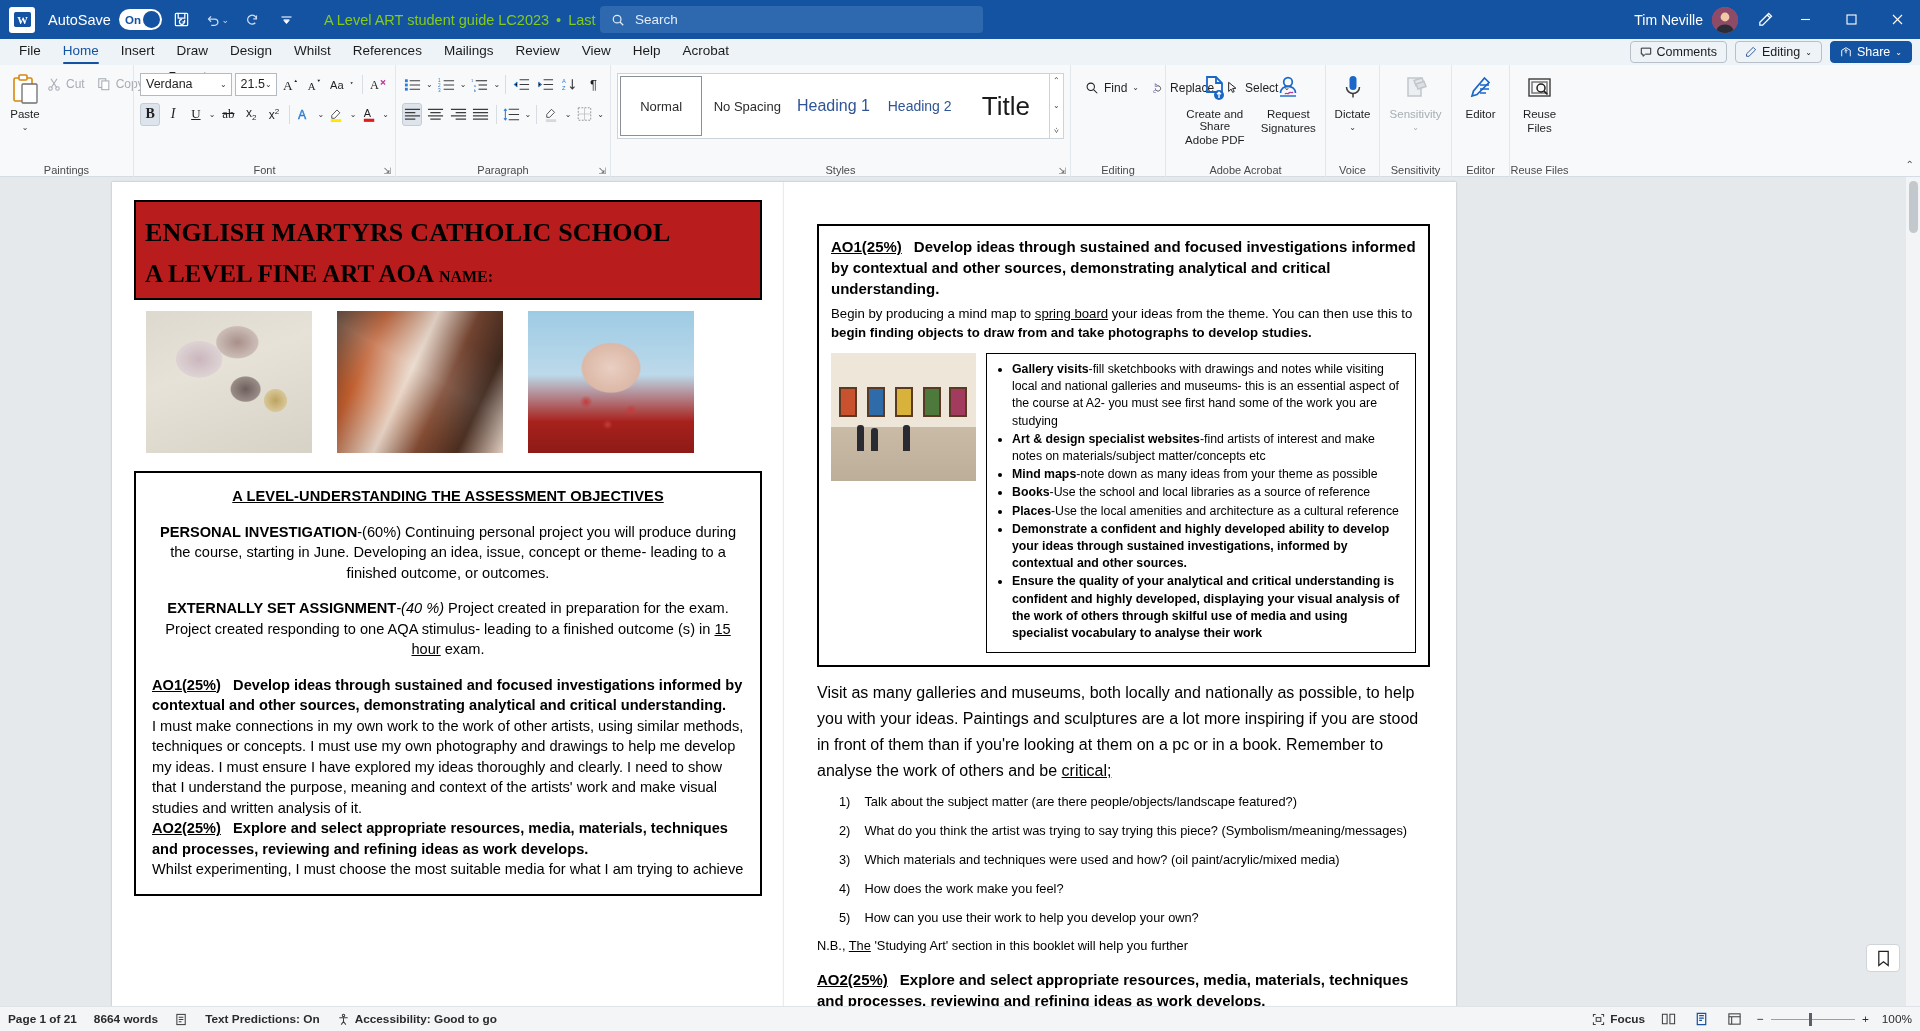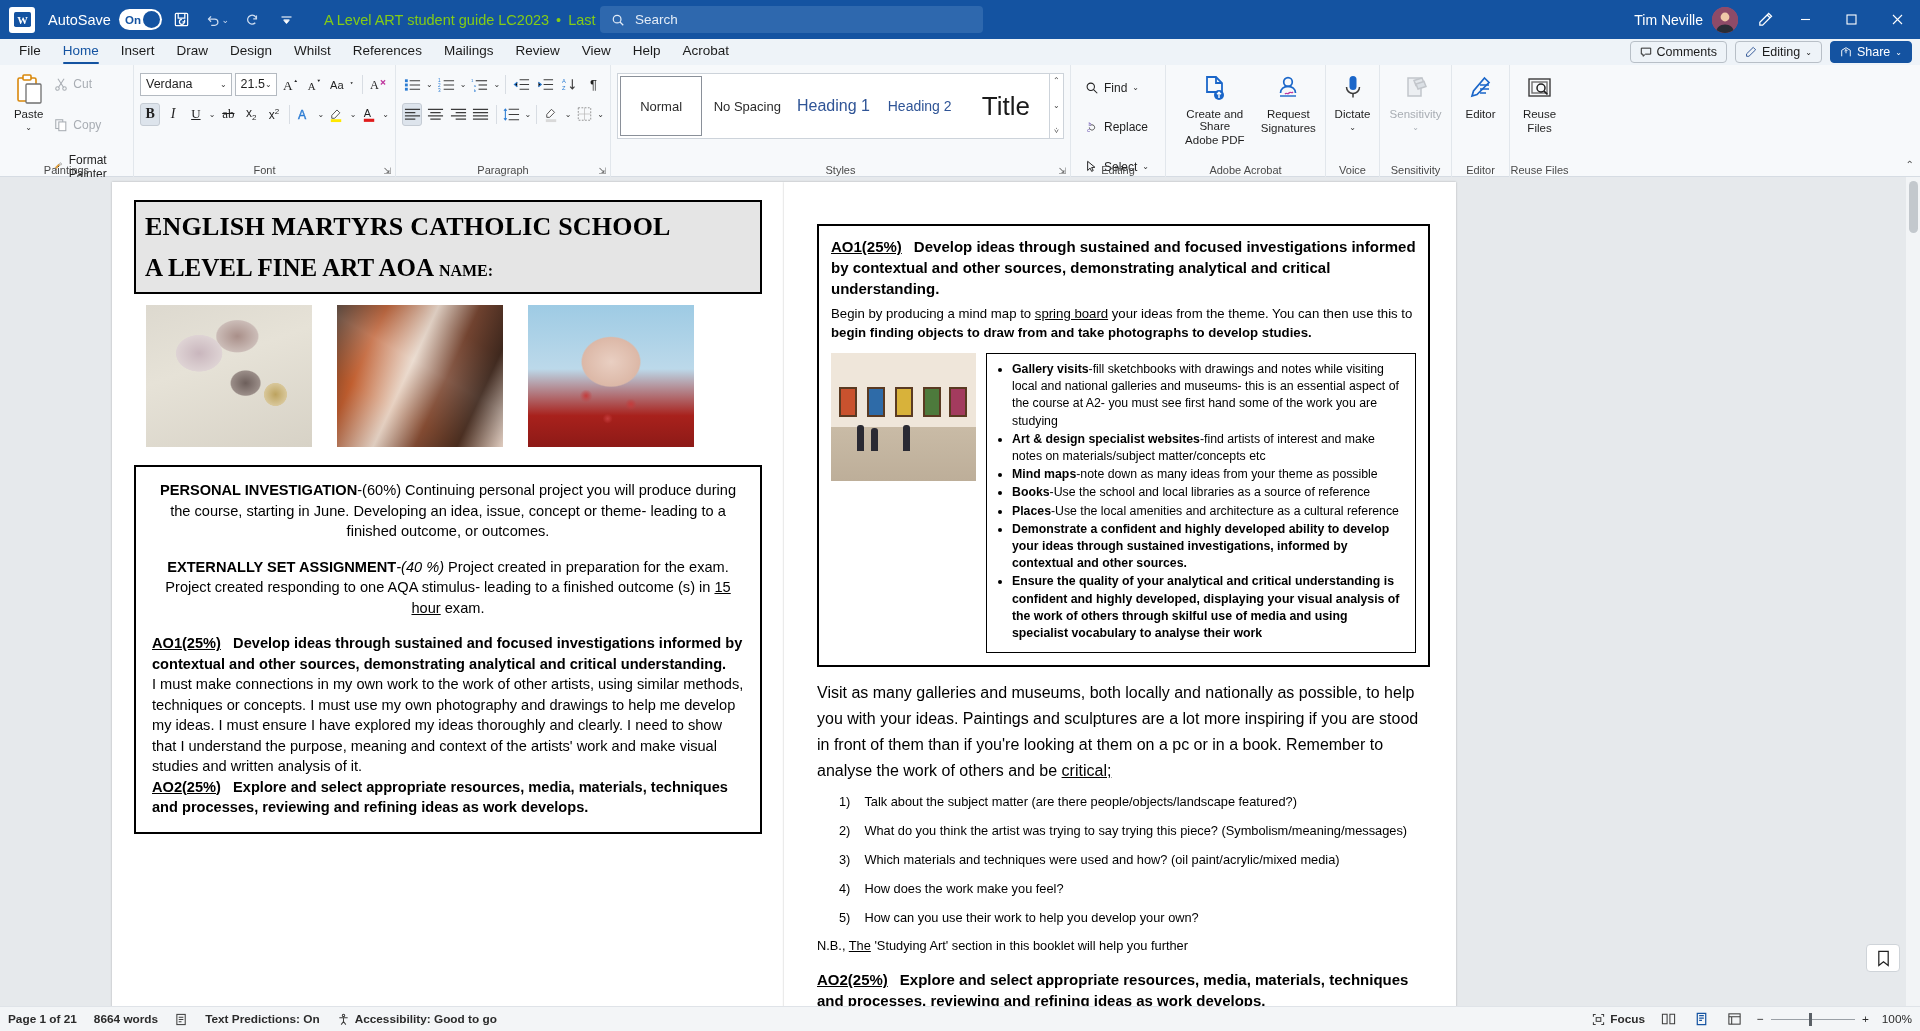--- a/index.html
+++ b/index.html
@@ -82,21 +82,21 @@
   .glabel {
     position: absolute; bottom: 1px; left:0; right:0; text-align:center;
     font-size: 11px; color: #4a4a4a;
   }
   .glaunch { position:absolute; bottom:1px; right:4px; font-size:9px; color:#5a5a5a;}
   .bigbtn {
     width: 52px; display:flex; flex-direction:column; align-items:center; gap:2px;
     padding-top: 3px; font-size: 11.5px; text-align:center; line-height:12px;
   }
   .bigbtn .glyph { height: 34px; display:flex;align-items:center;justify-content:center;}
-  .smallcol { display:flex; flex-direction:column; justify-content:space-between; gap:2px; padding-top:4px;}
+  .smallcol { display:flex; flex-direction:row; justify-content:flex-start; gap:2px; padding-top:4px;}
   .smallbtn {
     display:flex; align-items:center; gap:5px; height: 21px; padding: 0 5px; border-radius:3px;
     font-size: 12px; color:#1f1f1f;
   }
   .smallbtn.dim { color: #a8adb3; }
   .fontrow { display:flex; align-items:center; gap:3px; height: 26px; }
   .fontbox {
     border: 1px solid #b4bac1; background:#fff; height: 23px; display:flex; align-items:center;
     justify-content:space-between; padding: 0 4px 0 5px; font-size: 12.5px;
   }
@@ -133,22 +133,22 @@
   #pageLeft { left: 112px; top: 5px; width: 672px; height: 830px; }
   #pageRight { left: 784px; top: 5px; width: 672px; height: 830px; }
 
   .vscroll {
     position:absolute; right:0; top:0; bottom:0; width: 14px; background:#f2f4f6;
   }
   .vthumb { position:absolute; right:2px; top: 4px; width:9px; height: 52px; background:#c3c8cd; border-radius:5px;}
 
   
   .titlebox {
-    border: 2.5px solid #000; background:#e5e5e5; margin: 18px 22px 0 22px;
-    padding: 10px 10px 10px 9px;
+    border: 2.5px solid #000; background:#b91c1c; margin: 18px 22px 0 22px;
+    padding: 16px 10px 10px 9px;
   }
   .t1 { font-family:"Liberation Serif", serif; font-size: 26px; font-weight:700; letter-spacing:.2px; color:#000; }
   .t2 { font-family:"Liberation Serif", serif; font-size: 25px; font-weight:700; margin-top: 12px; color:#000;}
   .t2 .small { font-size: 16px; font-weight:700; }
 
   .imgrow { display:flex; gap: 25px; margin: 11px 22px 0 34px; }
   .artimg { width: 166px; height: 142px; border: 0; }
   .art1 { background:
       radial-gradient(ellipse 38px 30px at 32% 34%, #c9b6bd 0%, #ded3d4 60%, transparent 62%),
       radial-gradient(ellipse 26px 22px at 60% 55%, #6d5f5b 0%, #9a8d88 55%, transparent 60%),
@@ -739,33 +739,35 @@
       </div>
     </div>
 
     <div class="imgrow">
       <div class="artimg art1"></div>
       <div class="artimg art2"></div>
       <div class="artimg art3"></div>
     </div>
 
     <div class="objbox">
+      <h4>A LEVEL-UNDERSTANDING THE ASSESSMENT OBJECTIVES</h4>
       <div class="ctr">
         <span class="b">PERSONAL INVESTIGATION</span><span>-(60%) Continuing personal project you will produce during the course, starting in June. Developing an idea, issue, concept or theme- leading to a finished outcome, or outcomes.</span>
       </div>
       <div class="ctr sp">
         <span class="b">EXTERNALLY SET ASSIGNMENT</span><span class="i">-(40 %)</span><span> Project created in preparation for the exam. Project created responding to one AQA stimulus- leading to a finished outcome (s) in </span><span class="u">15 hour</span><span> exam.</span>
       </div>
       <div class="sp">
         <span class="b u">AO1(25%)</span>&nbsp;&nbsp;&nbsp;<span class="b">Develop ideas through sustained and focused investigations informed by contextual and other sources, demonstrating analytical and critical understanding.</span>
       </div>
       <div>I must make connections in my own work to the work of other artists, using similar methods, techniques or concepts.  I must use my own photography and drawings to help me develop my ideas.  I must ensure I have explored my ideas thoroughly and clearly.  I need to show that I understand the purpose, meaning and context of the artists' work and make visual studies and written analysis of it.</div>
       <div>
         <span class="b u">AO2(25%)</span>&nbsp;&nbsp;&nbsp;<span class="b">Explore and select appropriate resources, media, materials, techniques and processes, reviewing and refining ideas as work develops.</span>
       </div>
+      <div>Whilst experimenting, I must choose the most suitable media for what I am trying to achieve</div>
     </div>
   </div>
 
   <div class="page" id="pageRight">
     <div class="rdoc">
       <div class="aobox">
         <div class="aohead">
           <span class="code">AO1(25%)</span><span>Develop ideas through sustained and focused investigations informed by contextual and other sources, demonstrating analytical and critical understanding.</span>
         </div>
         <div class="aointro">

